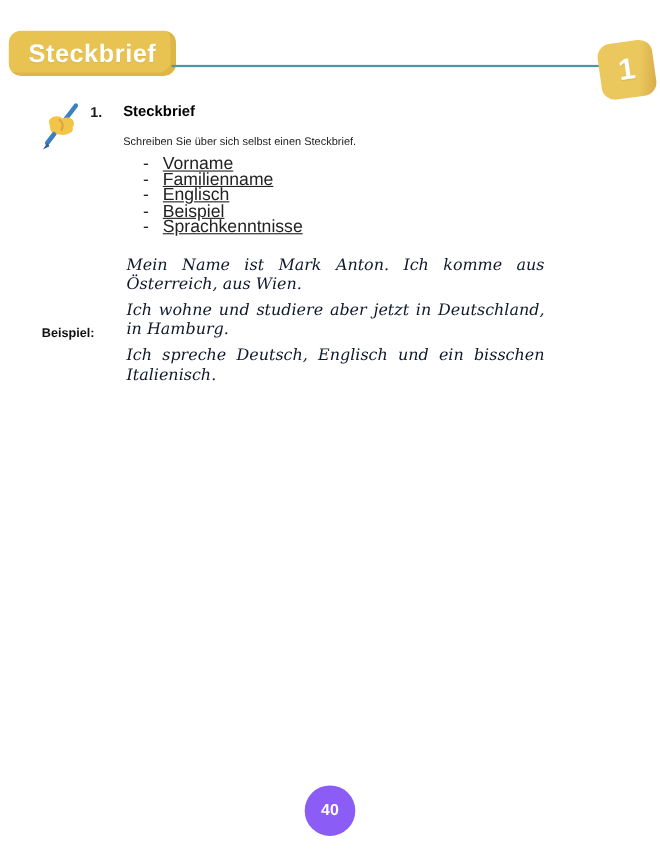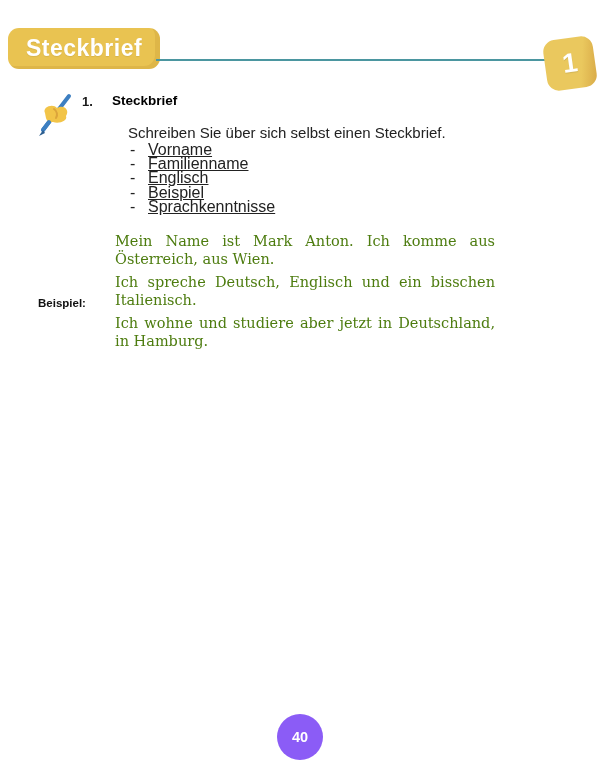--- a/index.html
+++ b/index.html
@@ -65,21 +65,21 @@
     font-size: 13px; font-weight: bold; color: #1a1a1a;
   }
   .exercise-title {
     position: absolute;
     left: 112px; top: 93px;
     font-size: 13.5px; font-weight: bold; color: #000000;
   }
   .instruction {
     position: absolute;
     left: 112px; top: 124px;
-    font-size: 15px; color: #222222; margin-left: 16px;
+    font-size: 10px; color: #222222;
   }
   .criteria-list {
     position: absolute;
     left: 130px; top: 143px;
     list-style: none;
   }
   .criteria-list li {
     font-size: 16px;
     color: #222222;
     line-height: 14.2px;
@@ -97,23 +97,24 @@
     left: 38px; top: 297px;
     font-size: 11.5px; font-weight: bold; color: #111111;
   }
   .example-block {
     position: absolute;
     left: 115px; top: 233px;
     width: 380px;
   }
   .example-block p {
     font-family: "DejaVu Serif", serif;
+    font-style: italic;
     font-size: 14.5px;
     line-height: 17.5px;
-    color: #4d7c0f;
+    color: #0f172a;
     text-align: justify;
     text-align-last: left;
     margin-bottom: 6px;
   }
 
   
   .page-number-circle {
     position: absolute;
     left: 277px; top: 714px;
     width: 46px; height: 46px;
@@ -156,21 +157,21 @@
     <li>Vorname</li>
     <li>Familienname</li>
     <li>Englisch</li>
     <li>Beispiel</li>
     <li>Sprachkenntnisse</li>
   </ul>
 
   <div class="example-label">Beispiel:</div>
   <div class="example-block">
     <p>Mein Name ist Mark Anton. Ich komme aus Österreich, aus Wien.</p>
+    <p>Ich wohne und studiere aber jetzt in Deutschland, in Hamburg.</p>
     <p>Ich spreche Deutsch, Englisch und ein bisschen Italienisch.</p>
-    <p>Ich wohne und studiere aber jetzt in Deutschland, in Hamburg.</p>
   </div>
 
   <div class="page-number-circle">
     <span>40</span>
   </div>
 
 </div>
 
 </body></html>

